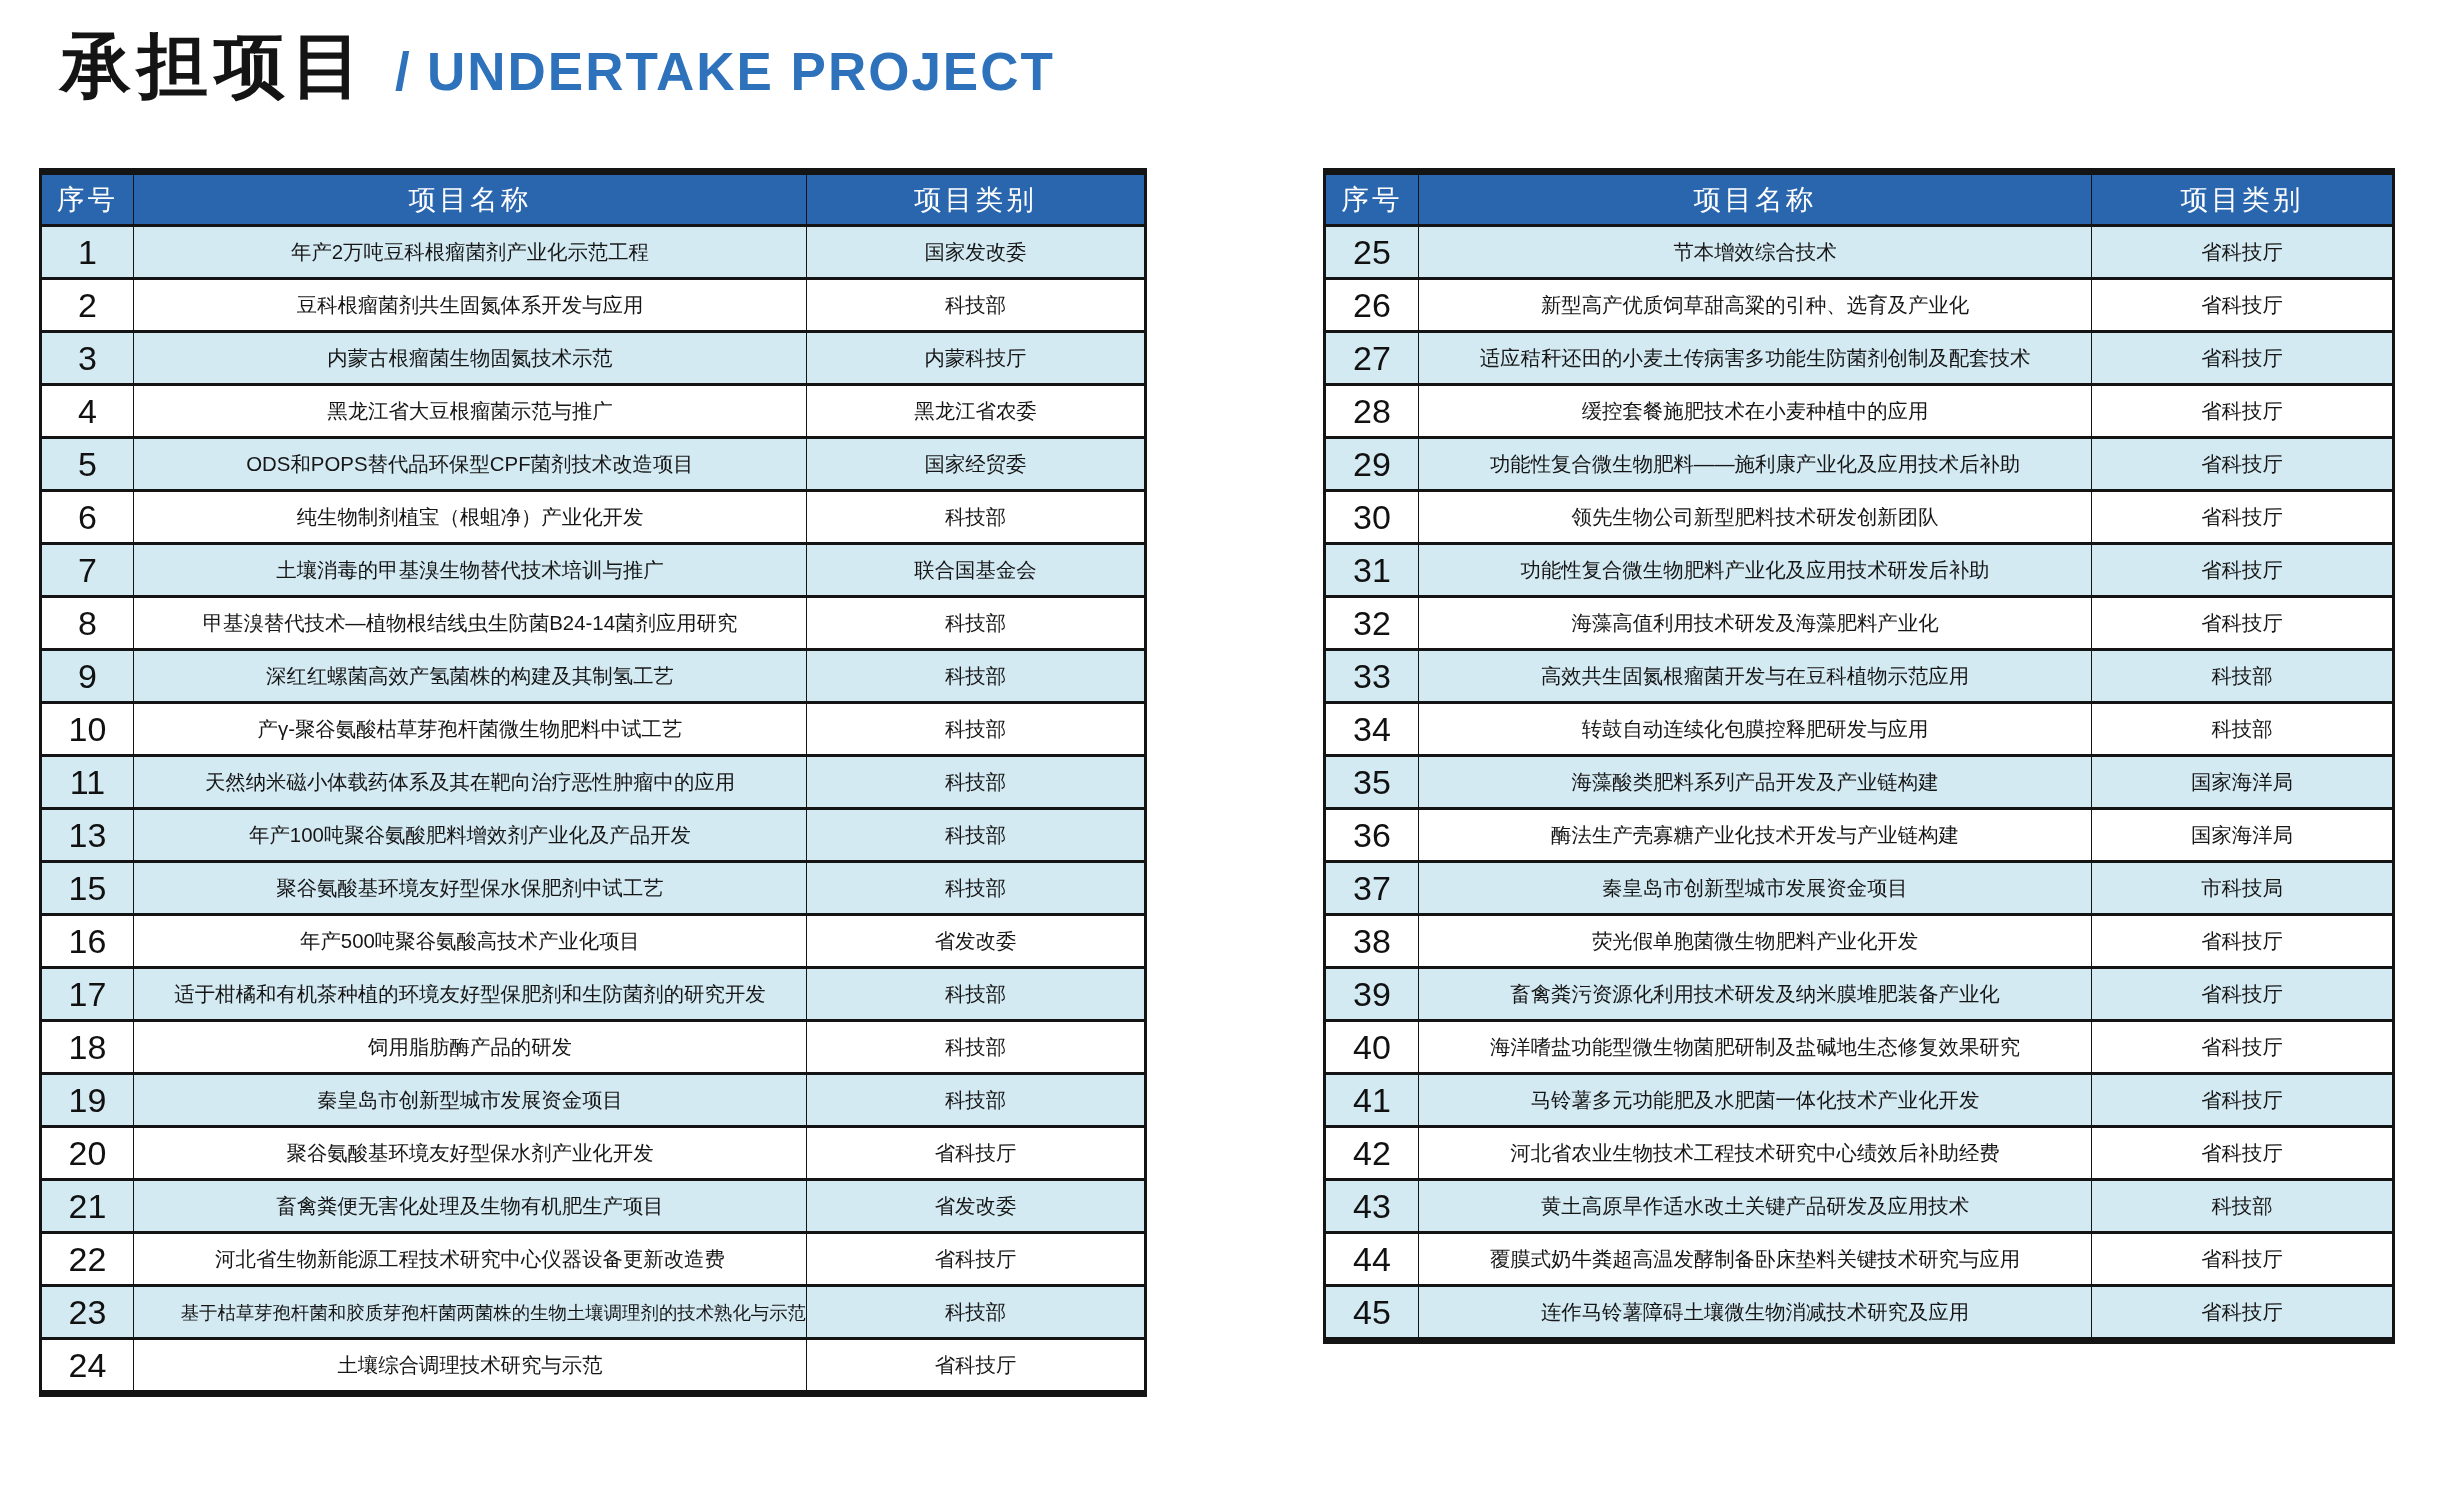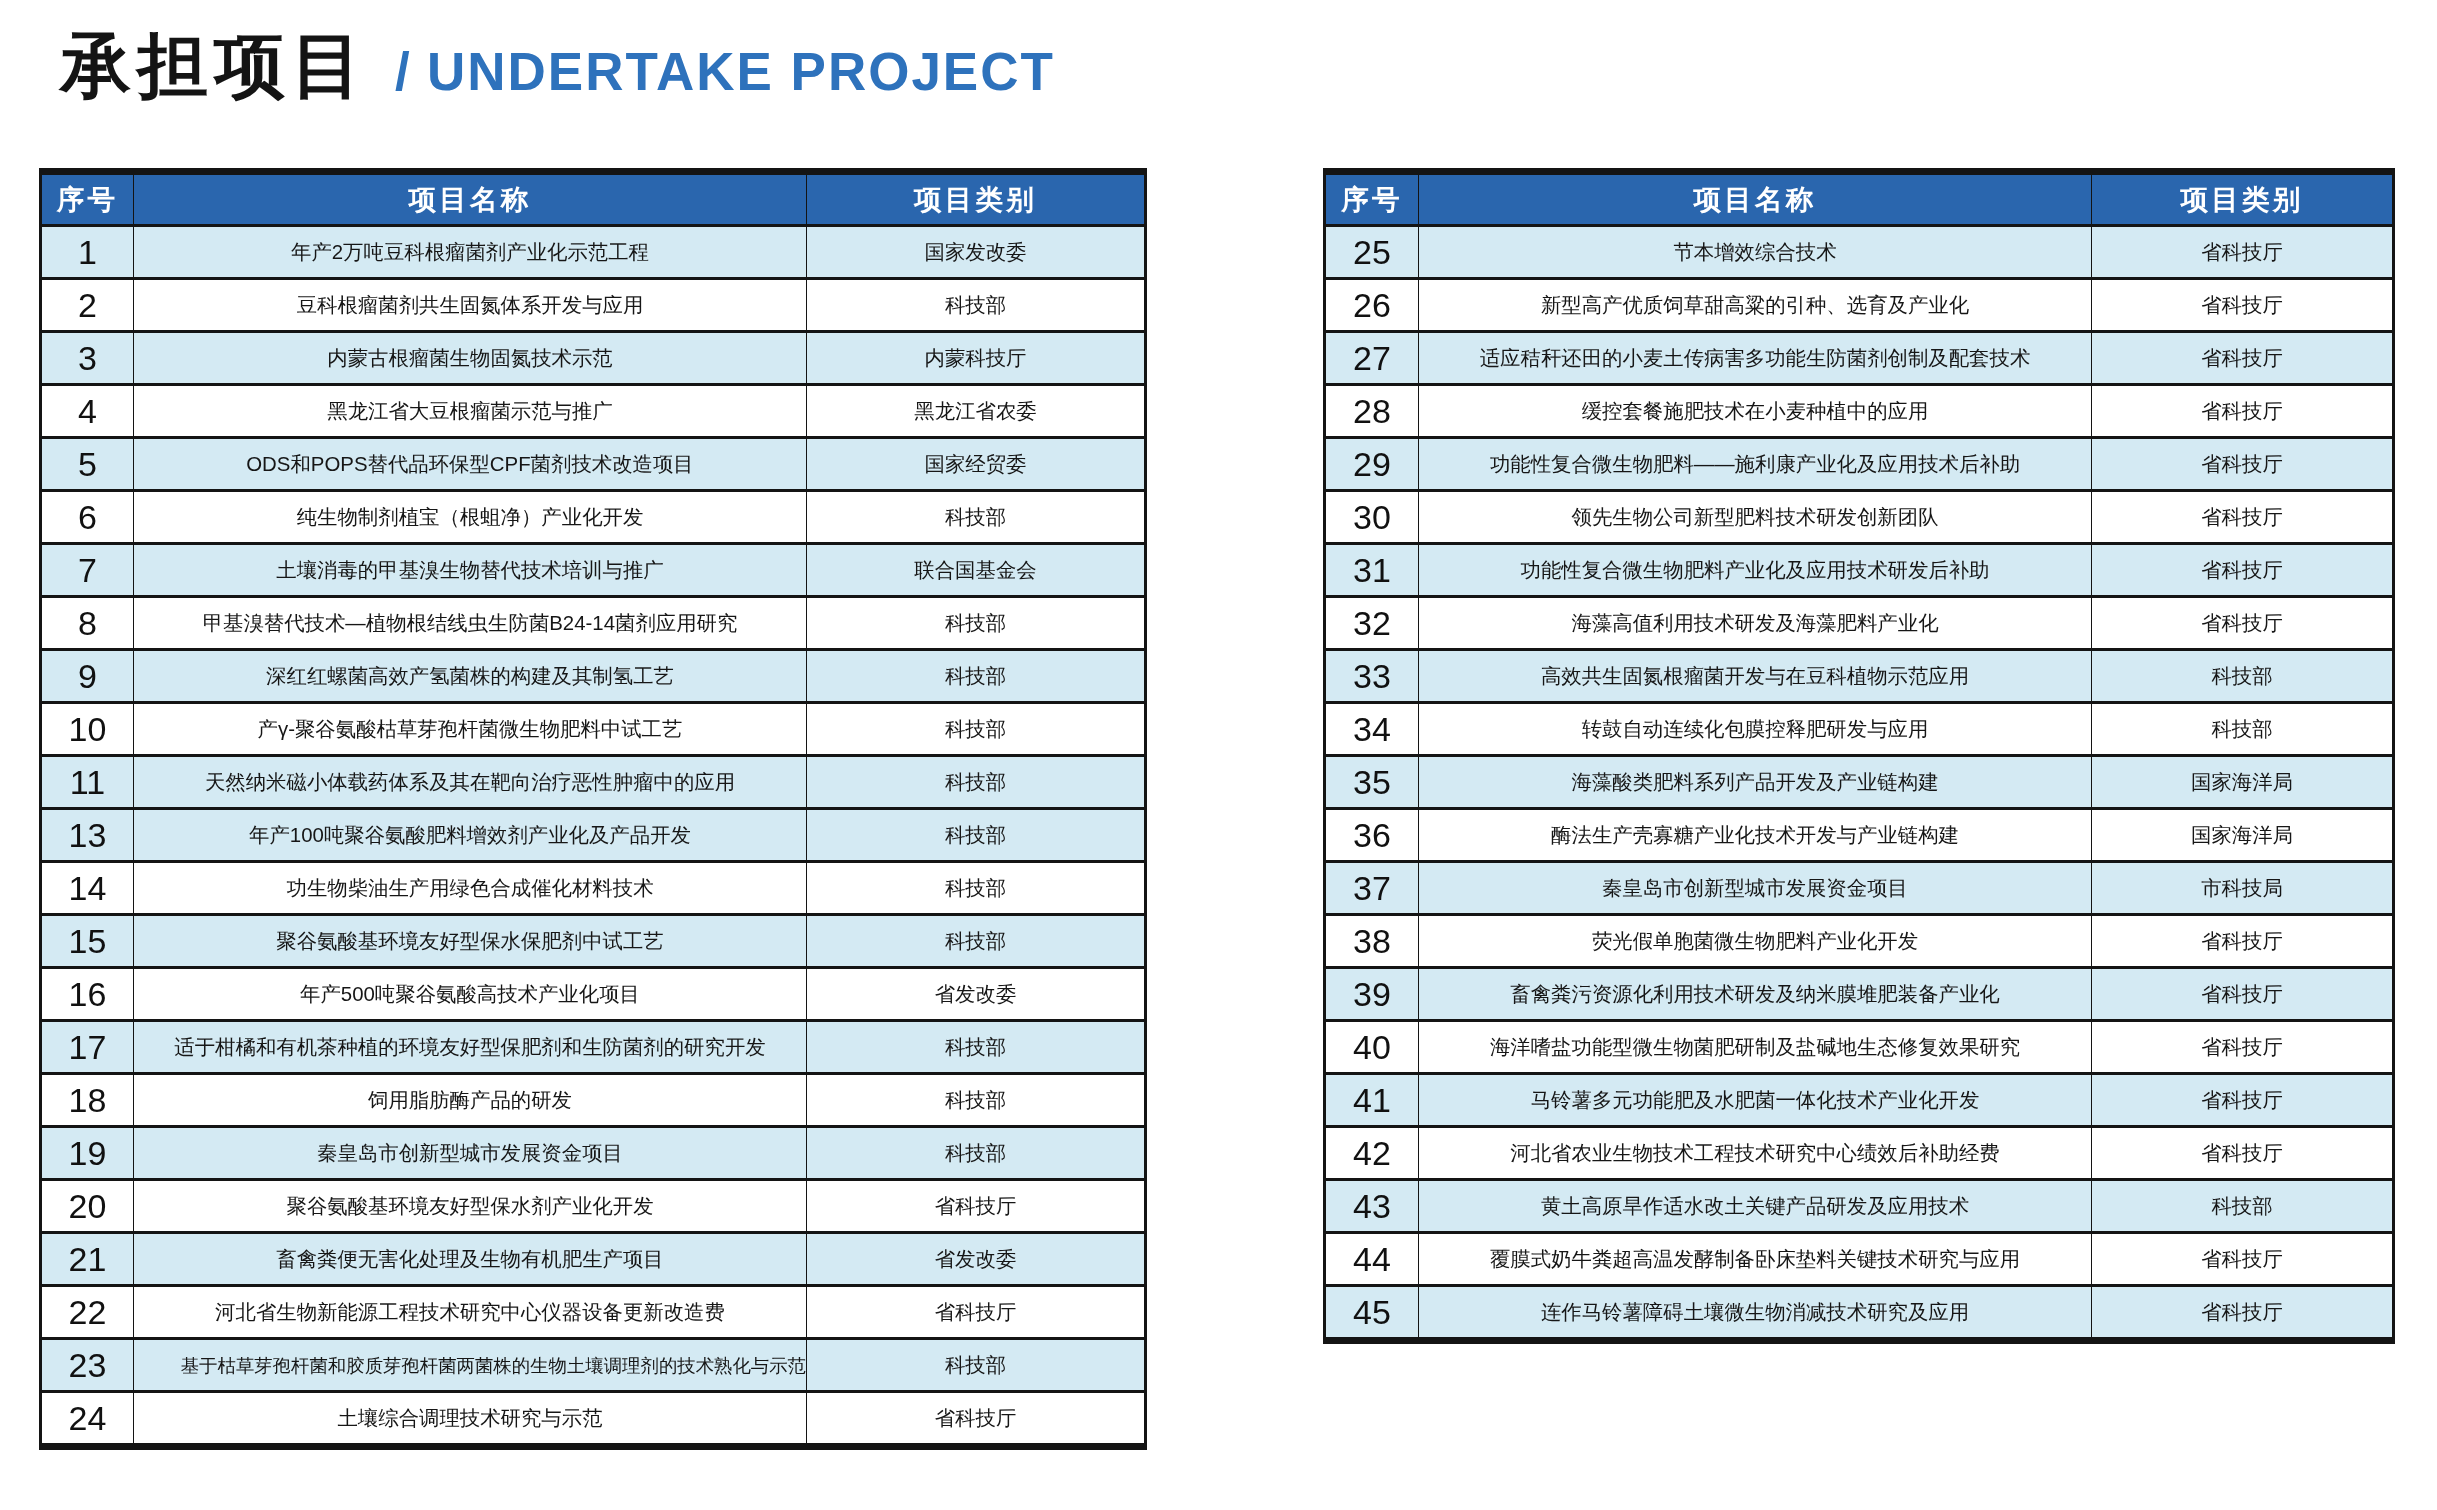--- a/index.html
+++ b/index.html
@@ -57,21 +57,21 @@
     border-bottom-width: 3.1px;
     text-align: center;
     vertical-align: middle;
     padding: 0;
     overflow: hidden;
   }
   thead th {
     background: #2a66ae;
     color: #ffffff;
     font-size: 27.6px;
-    font-weight: 700;
+    font-weight: 400;
     height: 49px;
     letter-spacing: 3.1px;
   }
   td { height: 50px; }
   td.cell-no {
     font-size: 34px;
     color: #111111;
   }
   td.cell-name, td.cell-category {
     font-size: 20.4px;
@@ -157,25 +157,20 @@
         <tr class="alt">
           <td class="cell-no">11</td>
           <td class="cell-name">天然纳米磁小体载药体系及其在靶向治疗恶性肿瘤中的应用</td>
           <td class="cell-category">科技部</td>
         </tr>
         <tr class="alt">
           <td class="cell-no">13</td>
           <td class="cell-name">年产100吨聚谷氨酸肥料增效剂产业化及产品开发</td>
           <td class="cell-category">科技部</td>
         </tr>
-        <tr>
-          <td class="cell-no">14</td>
-          <td class="cell-name">功生物柴油生产用绿色合成催化材料技术</td>
-          <td class="cell-category">科技部</td>
-        </tr>
         <tr class="alt">
           <td class="cell-no">15</td>
           <td class="cell-name">聚谷氨酸基环境友好型保水保肥剂中试工艺</td>
           <td class="cell-category">科技部</td>
         </tr>
         <tr>
           <td class="cell-no">16</td>
           <td class="cell-name">年产500吨聚谷氨酸高技术产业化项目</td>
           <td class="cell-category">省发改委</td>
         </tr>

